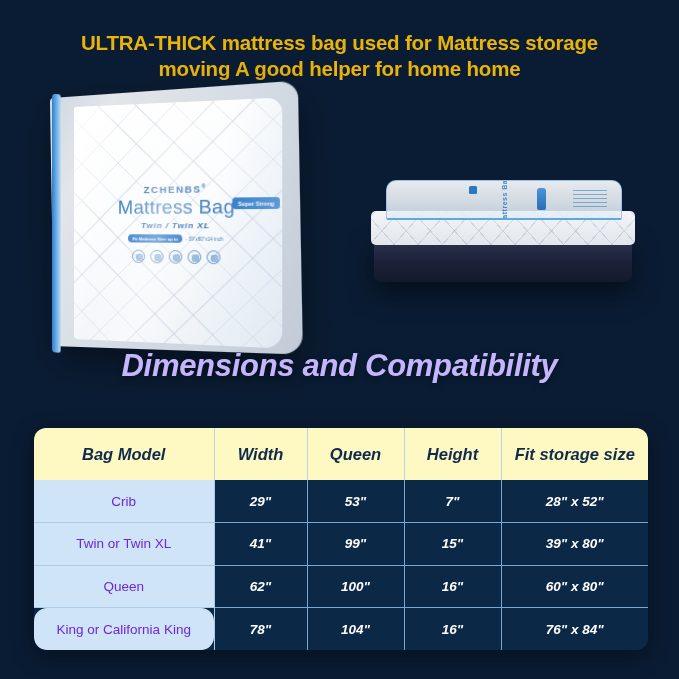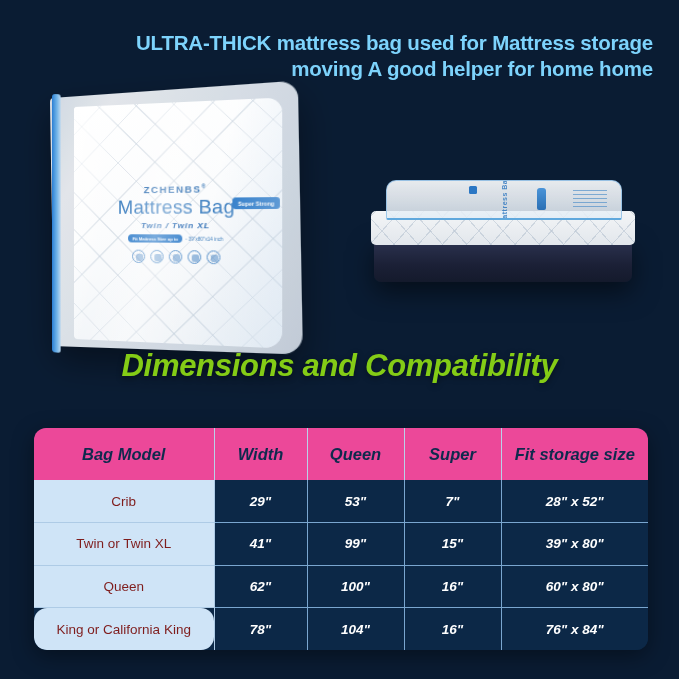--- a/index.html
+++ b/index.html
@@ -16,22 +16,22 @@
       radial-gradient(ellipse 95% 70% at 50% 44%, #12406f 0%, #0e3460 38%, #0b2banything 60%),
       #0a1c33;
   }
   #stage { background:
       radial-gradient(ellipse 88% 62% at 50% 45%, #134madeup 0%, #0e3460 0%, #0c2b50 45%, #0a1f39 72%, #081628 100%);
   }
 
   
   .headline {
     position:absolute; left:0; right:0; top:30px;
-    text-align:right;
-    color:#7dd3fc;
+    text-align:center;
+    color:#eab308;
     font-weight:bold;
     font-size:20.5px;
     line-height:26px;
     letter-spacing:-0.2px;
     padding:0 26px;
   }
 
   
   .bag-wrap {
     position:absolute; left:52px; top:98px; width:235px; height:248px;
@@ -138,44 +138,44 @@
   .mat-bag .bottle {
     position:absolute; left:150px; top:7px; width:9px; height:22px;
     background:linear-gradient(180deg,#4a94d8,#2a6fb4); border-radius:3px 3px 2px 2px;
   }
   .mat-bag .lines { position:absolute; right:14px; top:9px; width:34px; height:18px;
     background:repeating-linear-gradient(180deg,#4a8cc8 0 1px, transparent 1px 4px); opacity:.65; }
 
   
   .sec-title {
     position:absolute; left:0; right:0; top:348px; text-align:center;
-    color:#84cc16; font-weight:bold; font-style:italic;
+    color:#c4b5fd; font-weight:bold; font-style:italic;
     font-size:31px; letter-spacing:-0.3px;
     text-shadow:0 2px 6px rgba(0,0,0,.4);
   }
 
   
   .table-outer {
     position:absolute; left:34px; top:428px; width:614px; height:222px;
     border-radius:12px; overflow:hidden;
     background:#0c2847;
     box-shadow:0 6px 22px rgba(0,0,0,.4);
   }
   table { width:100%; height:100%; border-collapse:collapse; table-layout:fixed; }
   th, td { text-align:center; vertical-align:middle; }
   thead th {
-    background:#ec4899; color:#0f2a4d;
+    background:#fef9c3; color:#0f2a4d;
     font-weight:bold; font-style:italic; font-size:16.5px;
     border-right:1.5px solid #b9d2e9;
     height:52px; line-height:17px;
   }
   thead th:last-child { border-right:none; }
   tbody td { height:34px; font-size:13.5px; }
   tbody td.model {
-    background:#cfe4f7; color:#7f1d1d; font-weight:normal; font-size:13.5px;
+    background:#cfe4f7; color:#6d28d9; font-weight:normal; font-size:13.5px;
     border-bottom:1.5px solid #aecbe6;
     border-right:1.5px solid #aecbe6;
   }
   tbody tr:last-child td.model { border-bottom:none;border-radius:13px; }
   tbody td.val {
     background:#0c2847; color:#ffffff; font-weight:bold; font-style:italic;
     border-bottom:1px solid #7aa6cf; border-right:1px solid #7aa6cf;
   }
   tbody tr:last-child td.val { border-bottom:none; }
   tbody td.val:last-child { border-right:none; }
@@ -241,21 +241,21 @@
           <col class="c2">
           <col class="c3">
           <col class="c4">
           <col class="c5">
         </colgroup>
       <thead>
         <tr>
           <th>Bag Model</th>
           <th>Width</th>
           <th>Queen</th>
-          <th>Super</th>
+          <th>Height</th>
           <th>Fit storage size</th>
         </tr>
       </thead>
       <tbody>
         <tr>
           <td class="model">Crib</td>
           <td class="val">29"</td>
           <td class="val">53"</td>
           <td class="val">7"</td>
           <td class="val">28" x 52"</td>

